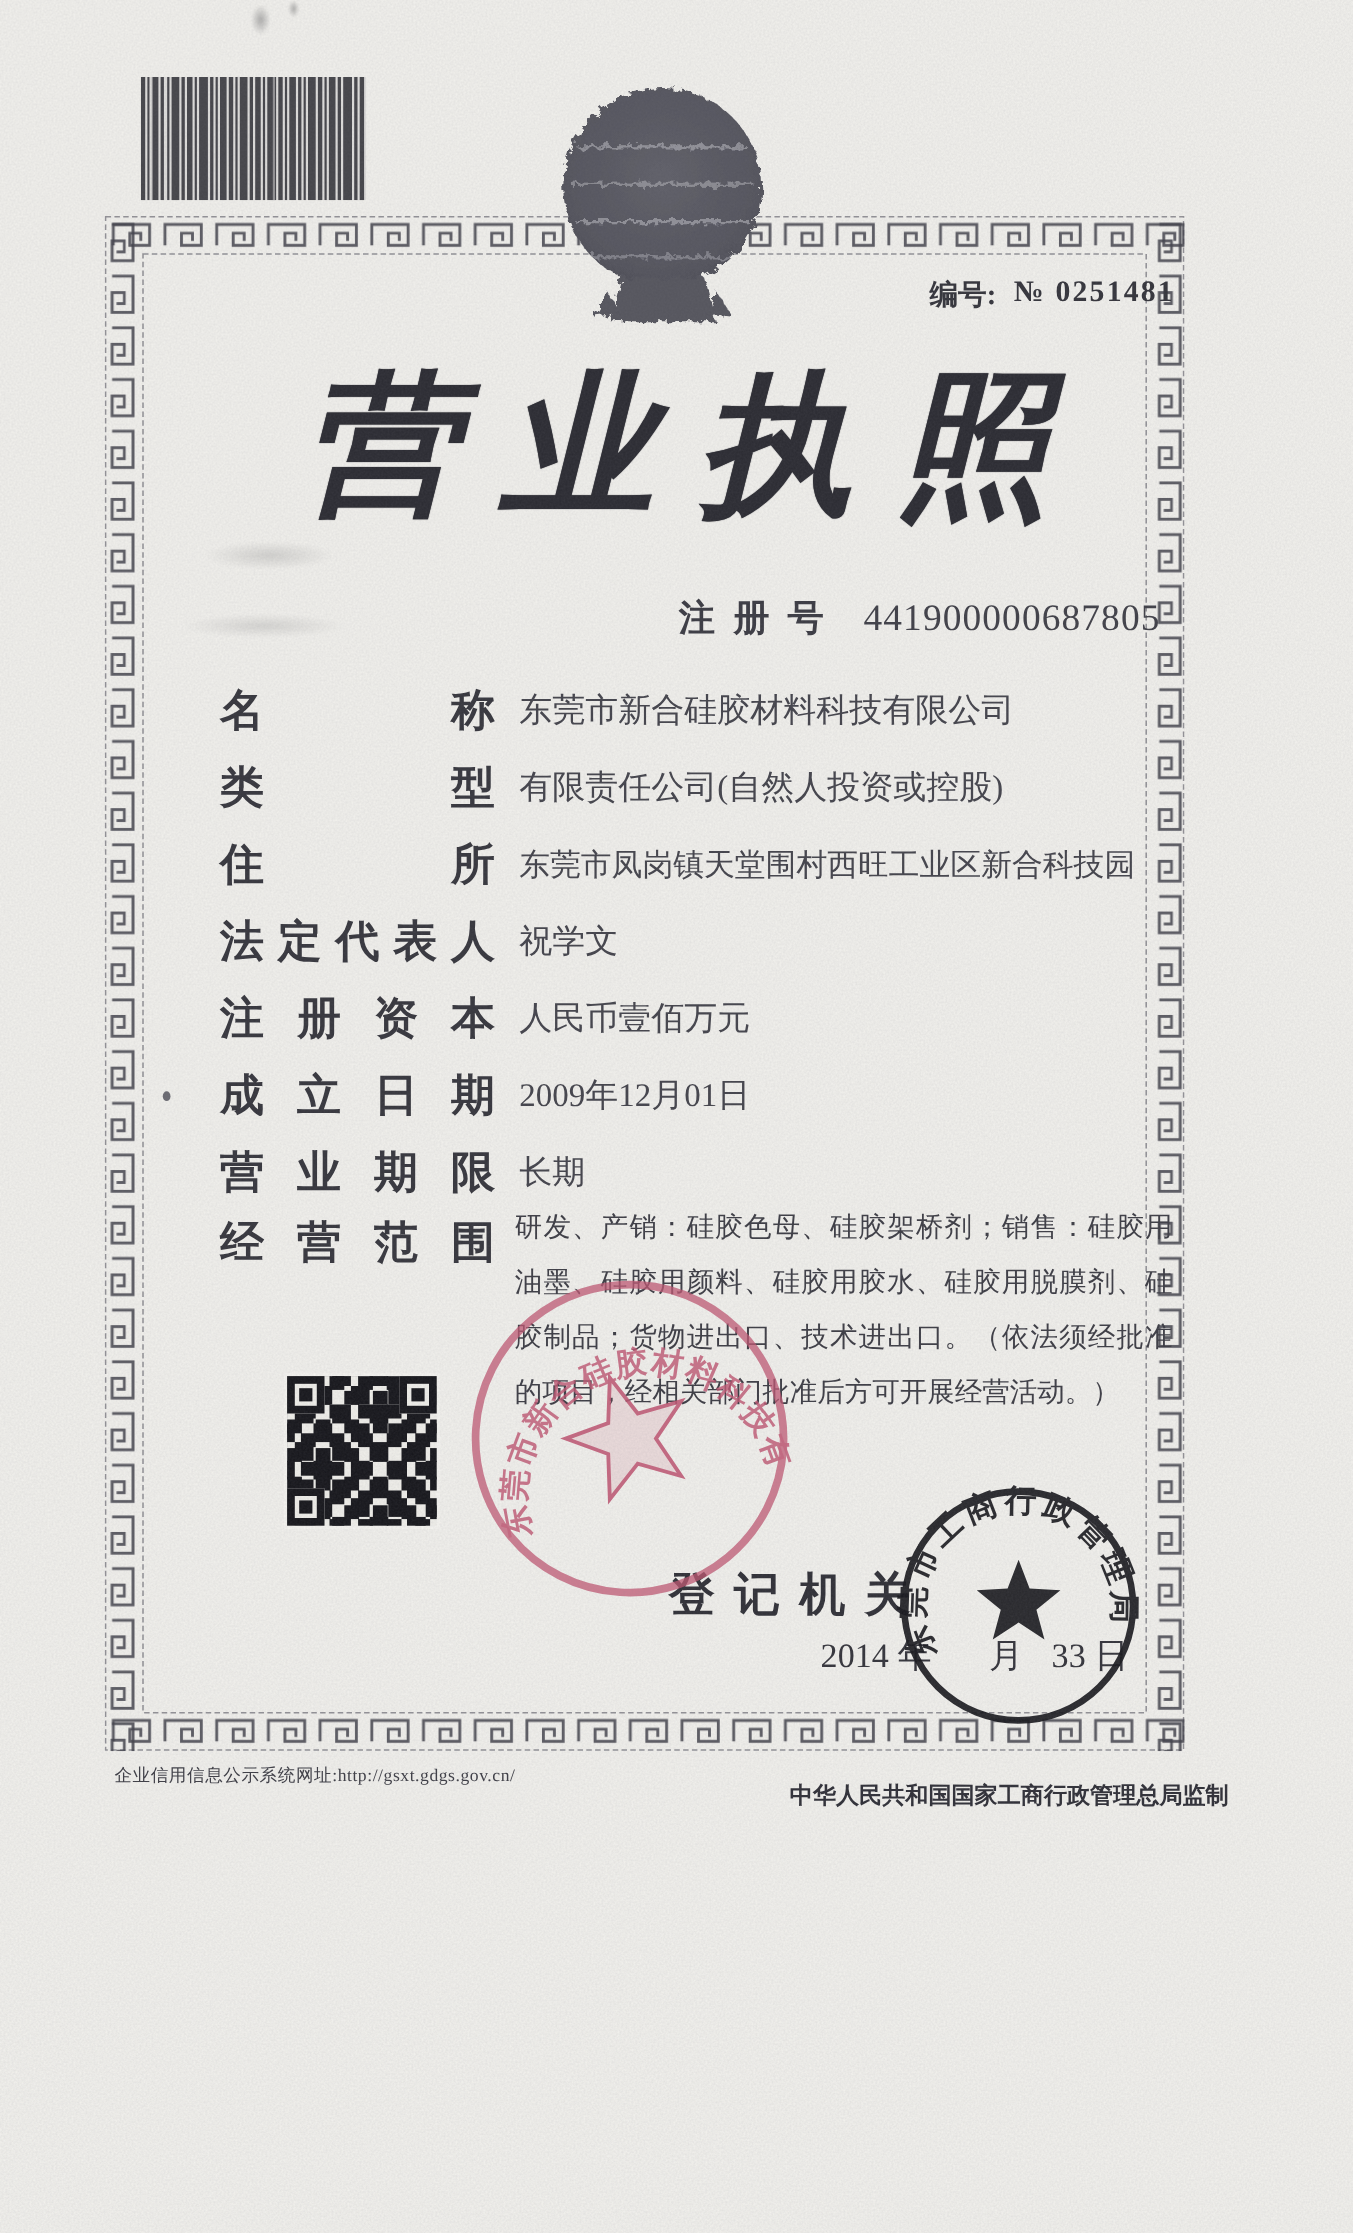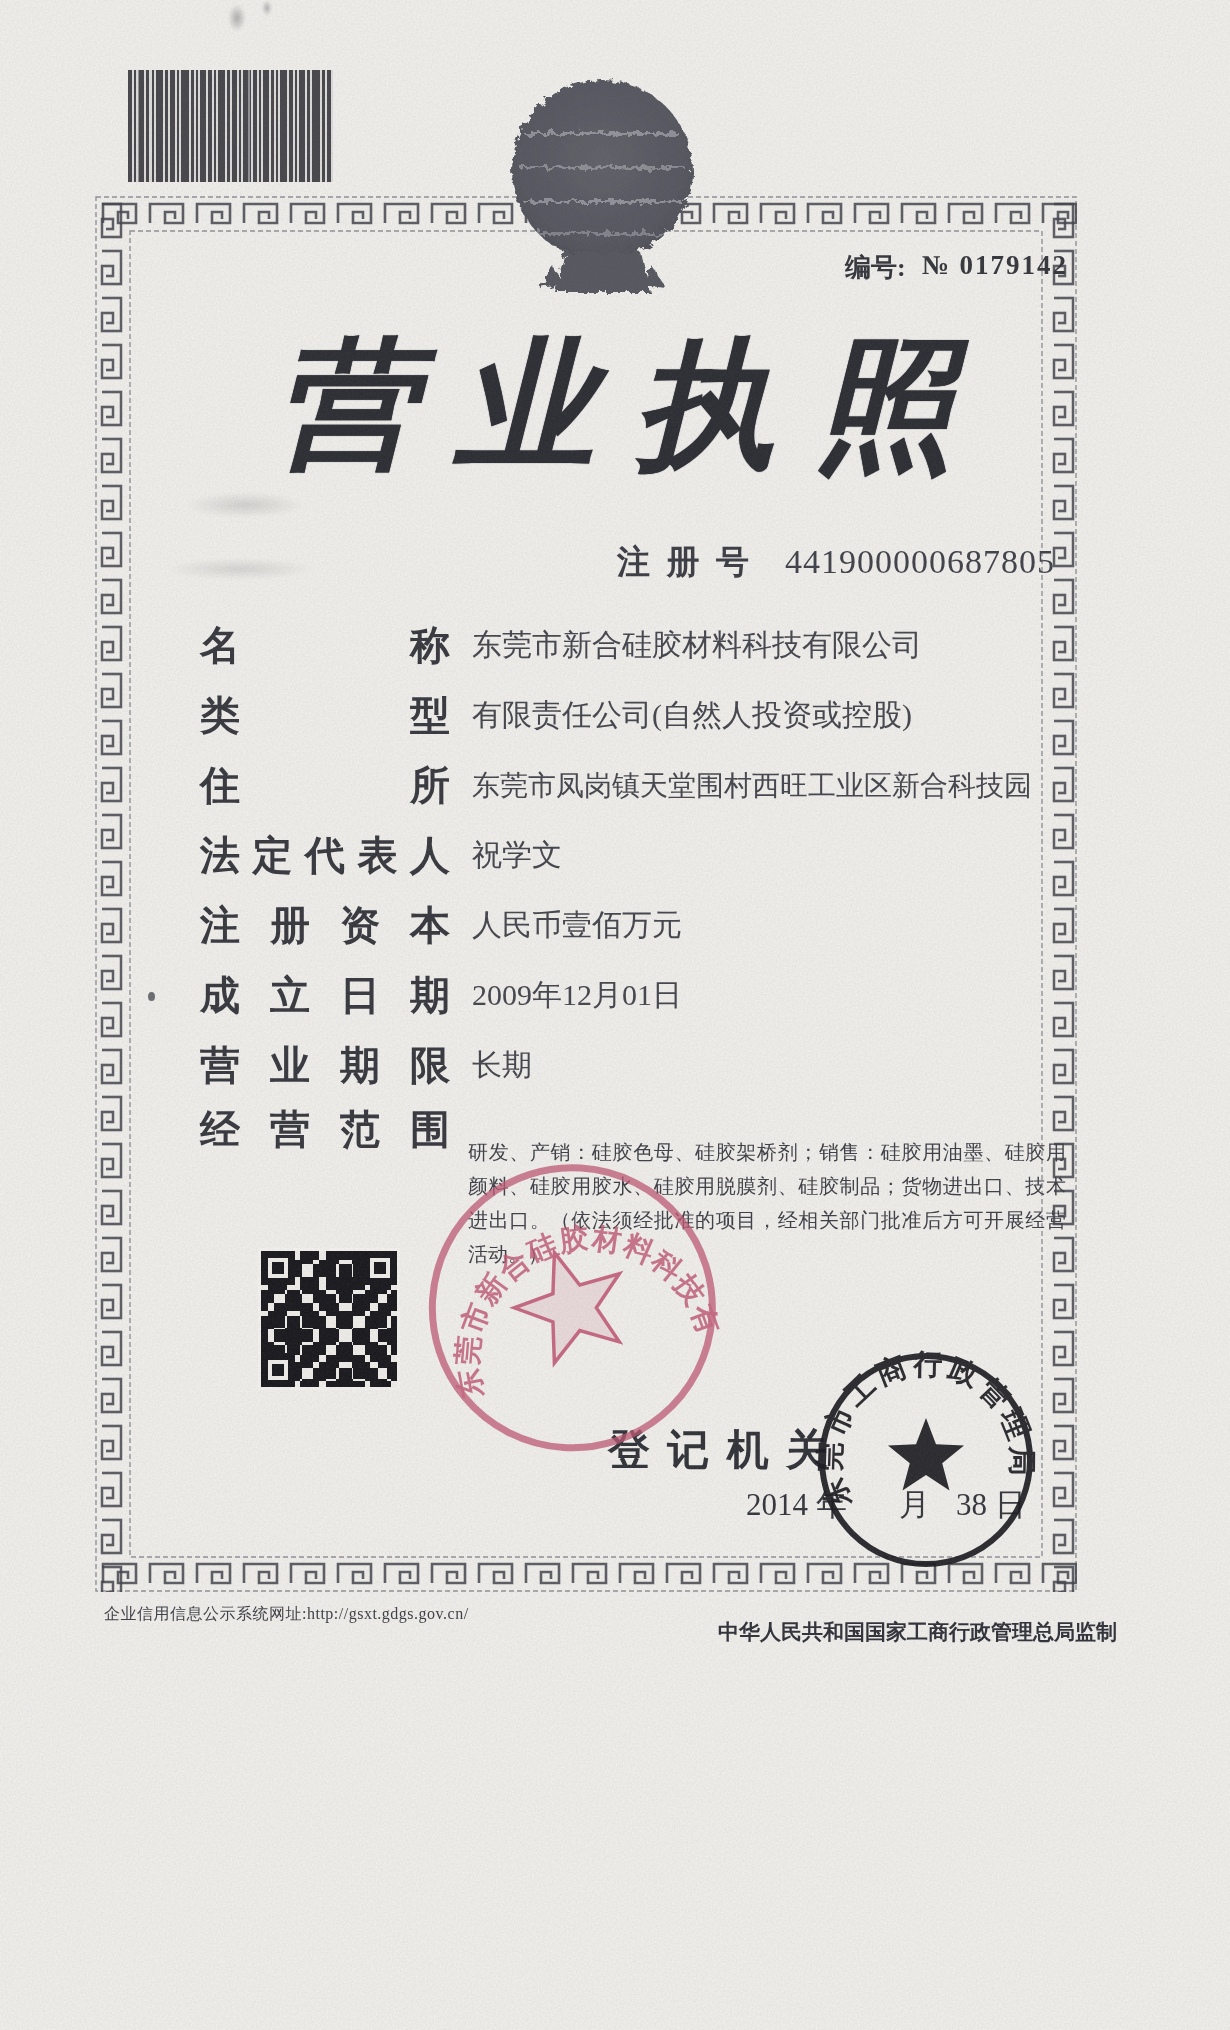--- a/index.html
+++ b/index.html
@@ -27,21 +27,21 @@
   .regno .lblchars{width:132px;font-size:33px;font-weight:700;color:#3a3a42;}
   .regno .num{margin-left:36px;font-size:34px;letter-spacing:1px;color:#3f3f47;}
   
   .row{position:absolute;left:200px;display:flex;z-index:3;}
   .lbl{display:flex;justify-content:space-between;width:250px;font-size:40px;font-weight:700;
        color:#35353c;flex:none;}
   .val{margin-left:22px;margin-top:7px;font-size:30px;color:#43434b;white-space:nowrap;}
   .val-addr{font-size:28px;margin-top:9px;}
   .r0{top:618px}.r1{top:688px}.r2{top:758px}.r3{top:828px}
   .r4{top:898px}.r5{top:968px}.r6{top:1038px}.r7{top:1102px}
-  .scope{left:468px;top:1135px;width:598px;z-index:3;font-size:20px;line-height:34px;
+  .scope{left:468px;top:1092px;width:598px;z-index:3;font-size:25px;line-height:50px;
          color:#3c3c44;text-align:justify;}
   .dot{left:148px;top:992px;width:7px;height:9px;background:#6b6b72;border-radius:50%;
        filter:blur(.6px);z-index:3;}
   
   .qr{left:258px;top:1248px;width:142px;height:142px;background:#f7f6f2;padding:3px;
       box-sizing:border-box;z-index:3;}
   .qr-in{position:relative;width:100%;height:100%;
      background:
        repeating-conic-gradient(from 0deg,#15151a 0% 25%,transparent 0% 50%) 0 0/26px 26px,
        repeating-conic-gradient(from 0deg,#15151a 0% 25%,#f2f1ec 0% 50%) 7px 9px/34px 34px;}
@@ -152,21 +152,21 @@
       <path d="M147 192 L161 214 L137 211 Z" fill="#54545d"></path>
       <rect x="20" y="58" width="154" height="3" fill="#c9c9cf" opacity="0.5"></rect>
       <rect x="14" y="92" width="166" height="3" fill="#c9c9cf" opacity="0.45"></rect>
       <rect x="18" y="126" width="158" height="3" fill="#c9c9cf" opacity="0.5"></rect>
       <rect x="34" y="158" width="126" height="3" fill="#c9c9cf" opacity="0.4"></rect>
     </g>
   </svg>
 
   <div class="abs serial">
     <span>编号:</span>
-    <span class="no">№ 0179142</span>
+    <span class="no">№ 0251481</span>
   </div>
 
   <div class="abs title">营业执照</div>
 
   <div class="abs regno">
     <span class="lblchars">
         <span>注</span>
         <span>册</span>
         <span>号</span>
       </span>
@@ -264,21 +264,21 @@
   <div class="abs registrar">
     <span class="lblchars">
         <span>登</span>
         <span>记</span>
         <span>机</span>
         <span>关</span>
       </span>
   </div>
 
   <div class="abs dateline">
-    <span>2014</span><span class="gaps">年</span><span class="gapm">月</span><span class="gapd">38</span><span class="gaps">日</span>
+    <span>2014</span><span class="gaps">年</span><span class="gapm">月</span><span class="gapd">33</span><span class="gaps">日</span>
   </div>
 
   <svg class="abs black-stamp" width="228" height="228" viewBox="0 0 228 228">
     <defs>
       <path id="bsArc" d="M 39.5,155 A 86,86 0 1 1 188.5,155" fill="none"></path>
     </defs>
     <circle cx="114" cy="112" r="104" fill="none" stroke="#17171c" stroke-width="6"></circle>
     <path d="M114,70 L124,96.2 L152,97.6 L130.2,115.3 L137.5,142.4 L114,127 L90.5,142.4 L97.8,115.3 L76,97.6 L104,96.2 Z" fill="#17171c"></path>
     <text font-size="29" font-weight="bold" fill="#17171c">
       <textPath href="#bsArc" startOffset="0" textLength="330">东莞市工商行政管理局</textPath>

